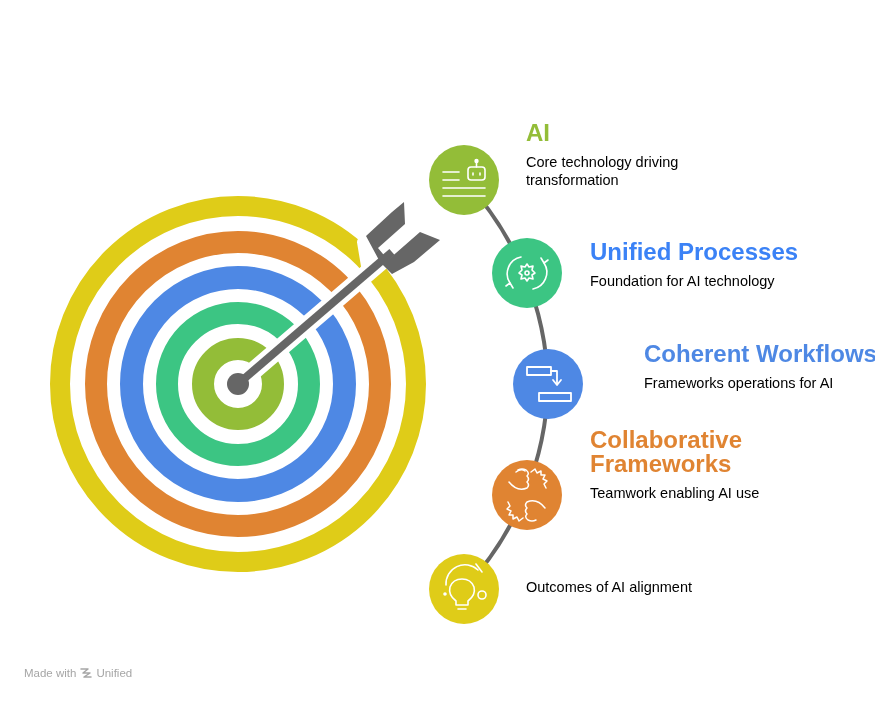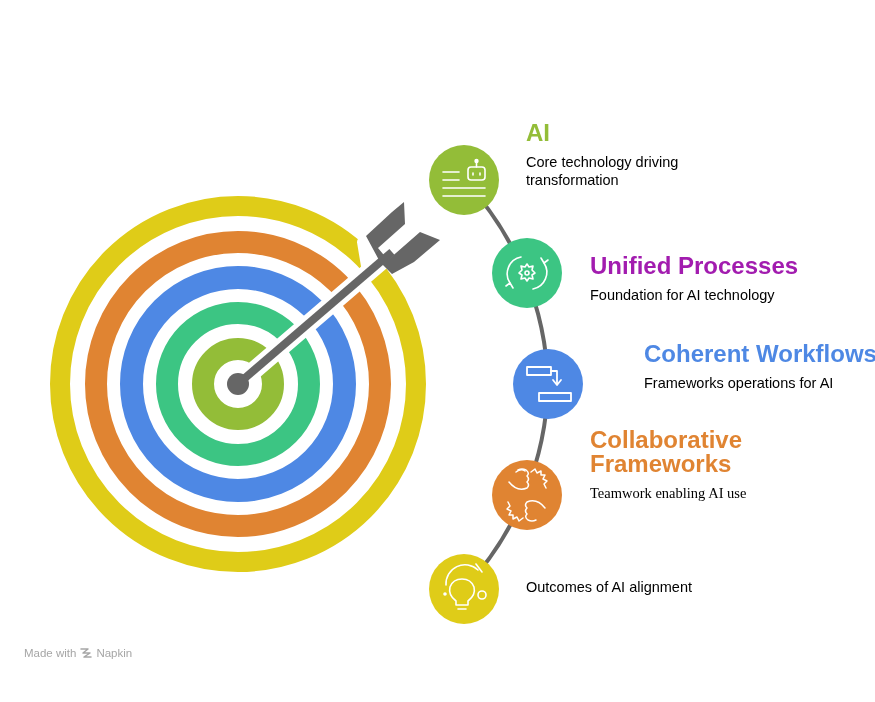--- a/index.html
+++ b/index.html
@@ -2,21 +2,21 @@
 <html><head>
   <meta charset="utf-8">
   <style>
     html, body { margin: 0; padding: 0; background: #ffffff; }
     body { width: 875px; height: 702px; position: relative; overflow: hidden;
            font-family: "Liberation Sans", "DejaVu Sans", sans-serif; }
     #diagram { position: absolute; left: 0; top: 0; width: 875px; height: 702px; }
     .label { position: absolute; }
     .label .title { font-weight: bold; font-size: 24px; line-height: 24px; }
     .label .desc { font-size: 14.5px; line-height: 18px; color: #000000; margin-top: 8px; }
-    .watermark { position: absolute; left: 24px; top: 647px; font-size: 11.5px; color: #a6a6a6;
+    .watermark { position: absolute; left: 24px; top: 667px; font-size: 11.5px; color: #a6a6a6;
                  display: flex; align-items: flex-end; gap: 4px; }
     .watermark svg { display: block; }
   </style>
 </head>
 <body>
 
 <svg id="diagram" xmlns="http://www.w3.org/2000/svg" width="875" height="702" viewBox="0 0 875 702">
 
   <path d="M 464 180 A 310 310 0 0 1 548 384 A 310 310 0 0 1 464 589" fill="none" stroke="#666666" stroke-width="4"></path>
 
@@ -97,37 +97,37 @@
     </g>
   </g>
 </svg>
 
 <div class="label" style="left:526px; top:121px; width:230px;">
   <div class="title" style="color:#93BD38;">AI</div>
   <div class="desc" style="width:180px;">Core technology driving transformation</div>
 </div>
 
 <div class="label" style="left:590px; top:240px; width:260px;">
-  <div class="title" style="color:#a21caf;margin-top:14px;">Unified Processes</div>
+  <div class="title" style="color:#3b82f6;">Unified Processes</div>
   <div class="desc">Foundation for AI technology</div>
 </div>
 
 <div class="label" style="left:644px; top:342px; width:260px;">
   <div class="title" style="color:#4E88E4;">Coherent Workflows</div>
   <div class="desc">Frameworks operations for AI</div>
 </div>
 
 <div class="label" style="left:590px; top:428px; width:140px;">
   <div class="title" style="color:#E08432;">Collaborative Frameworks</div>
-  <div class="desc" style="width:240px;font-family:Liberation Serif, serif;">Teamwork enabling AI use</div>
+  <div class="desc" style="width:240px;">Teamwork enabling AI use</div>
 </div>
 
 <div class="label" style="left:526px; top:570px; width:220px;">
   <div class="desc" style="width:240px;">Outcomes of AI alignment</div>
 </div>
 
 <div class="watermark">
   <span>Made with</span>
   <svg width="12" height="12" viewBox="0 0 12 12">
     <path d="M1 2 L8 2 L3 6 L10 6 L4 10 L11 10" fill="none" stroke="#a6a6a6" stroke-width="1.5" stroke-linejoin="round" stroke-linecap="round"></path>
   </svg>
-  <span>Napkin</span>
+  <span>Unified</span>
 </div>
 
 </body></html>

